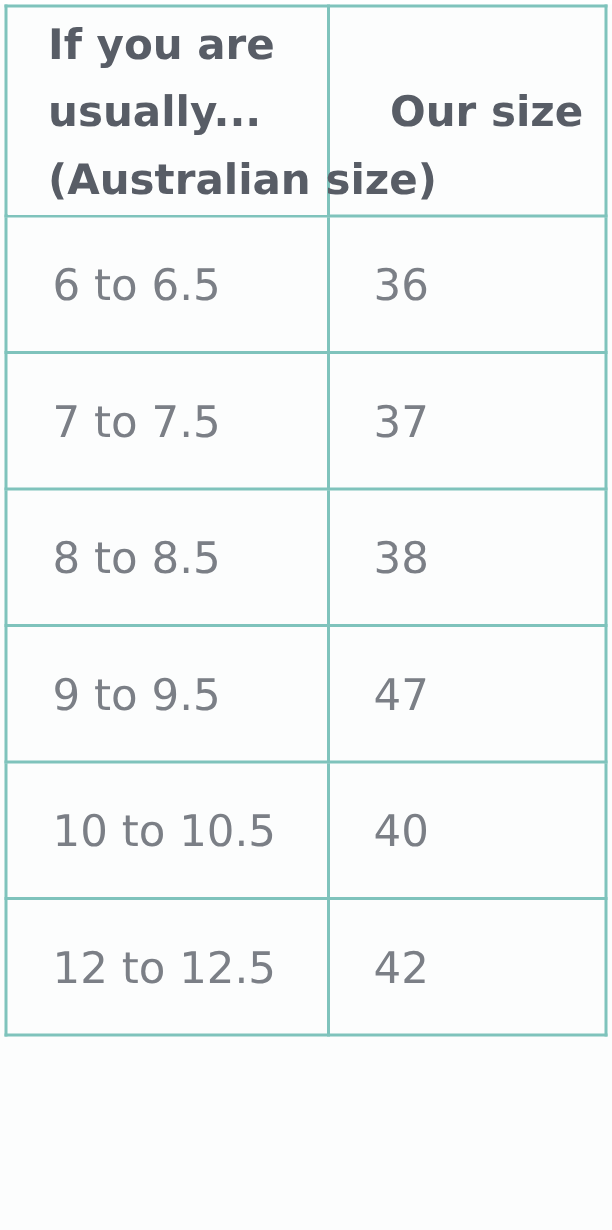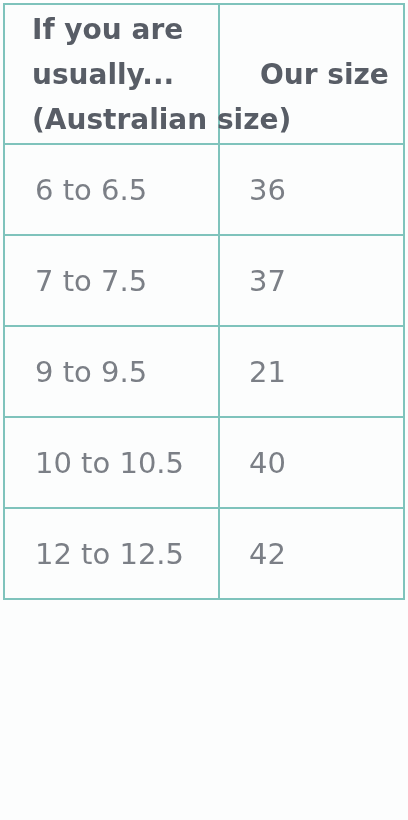--- a/index.html
+++ b/index.html
@@ -136,24 +136,32 @@
       <tr>
         <td class="data-cell">
           <div class="cell-au-inner">7 to 7.5</div>
         </td>
         <td class="data-cell">
           <div class="cell-our-inner">37</div>
         </td>
       </tr>
       <tr>
         <td class="data-cell">
+          <div class="cell-au-inner">8 to 8.5</div>
+        </td>
+        <td class="data-cell">
+          <div class="cell-our-inner">38</div>
+        </td>
+      </tr>
+      <tr>
+        <td class="data-cell">
           <div class="cell-au-inner">9 to 9.5</div>
         </td>
         <td class="data-cell">
-          <div class="cell-our-inner">21</div>
+          <div class="cell-our-inner">47</div>
         </td>
       </tr>
       <tr>
         <td class="data-cell">
           <div class="cell-au-inner">10 to 10.5</div>
         </td>
         <td class="data-cell">
           <div class="cell-our-inner">40</div>
         </td>
       </tr>

